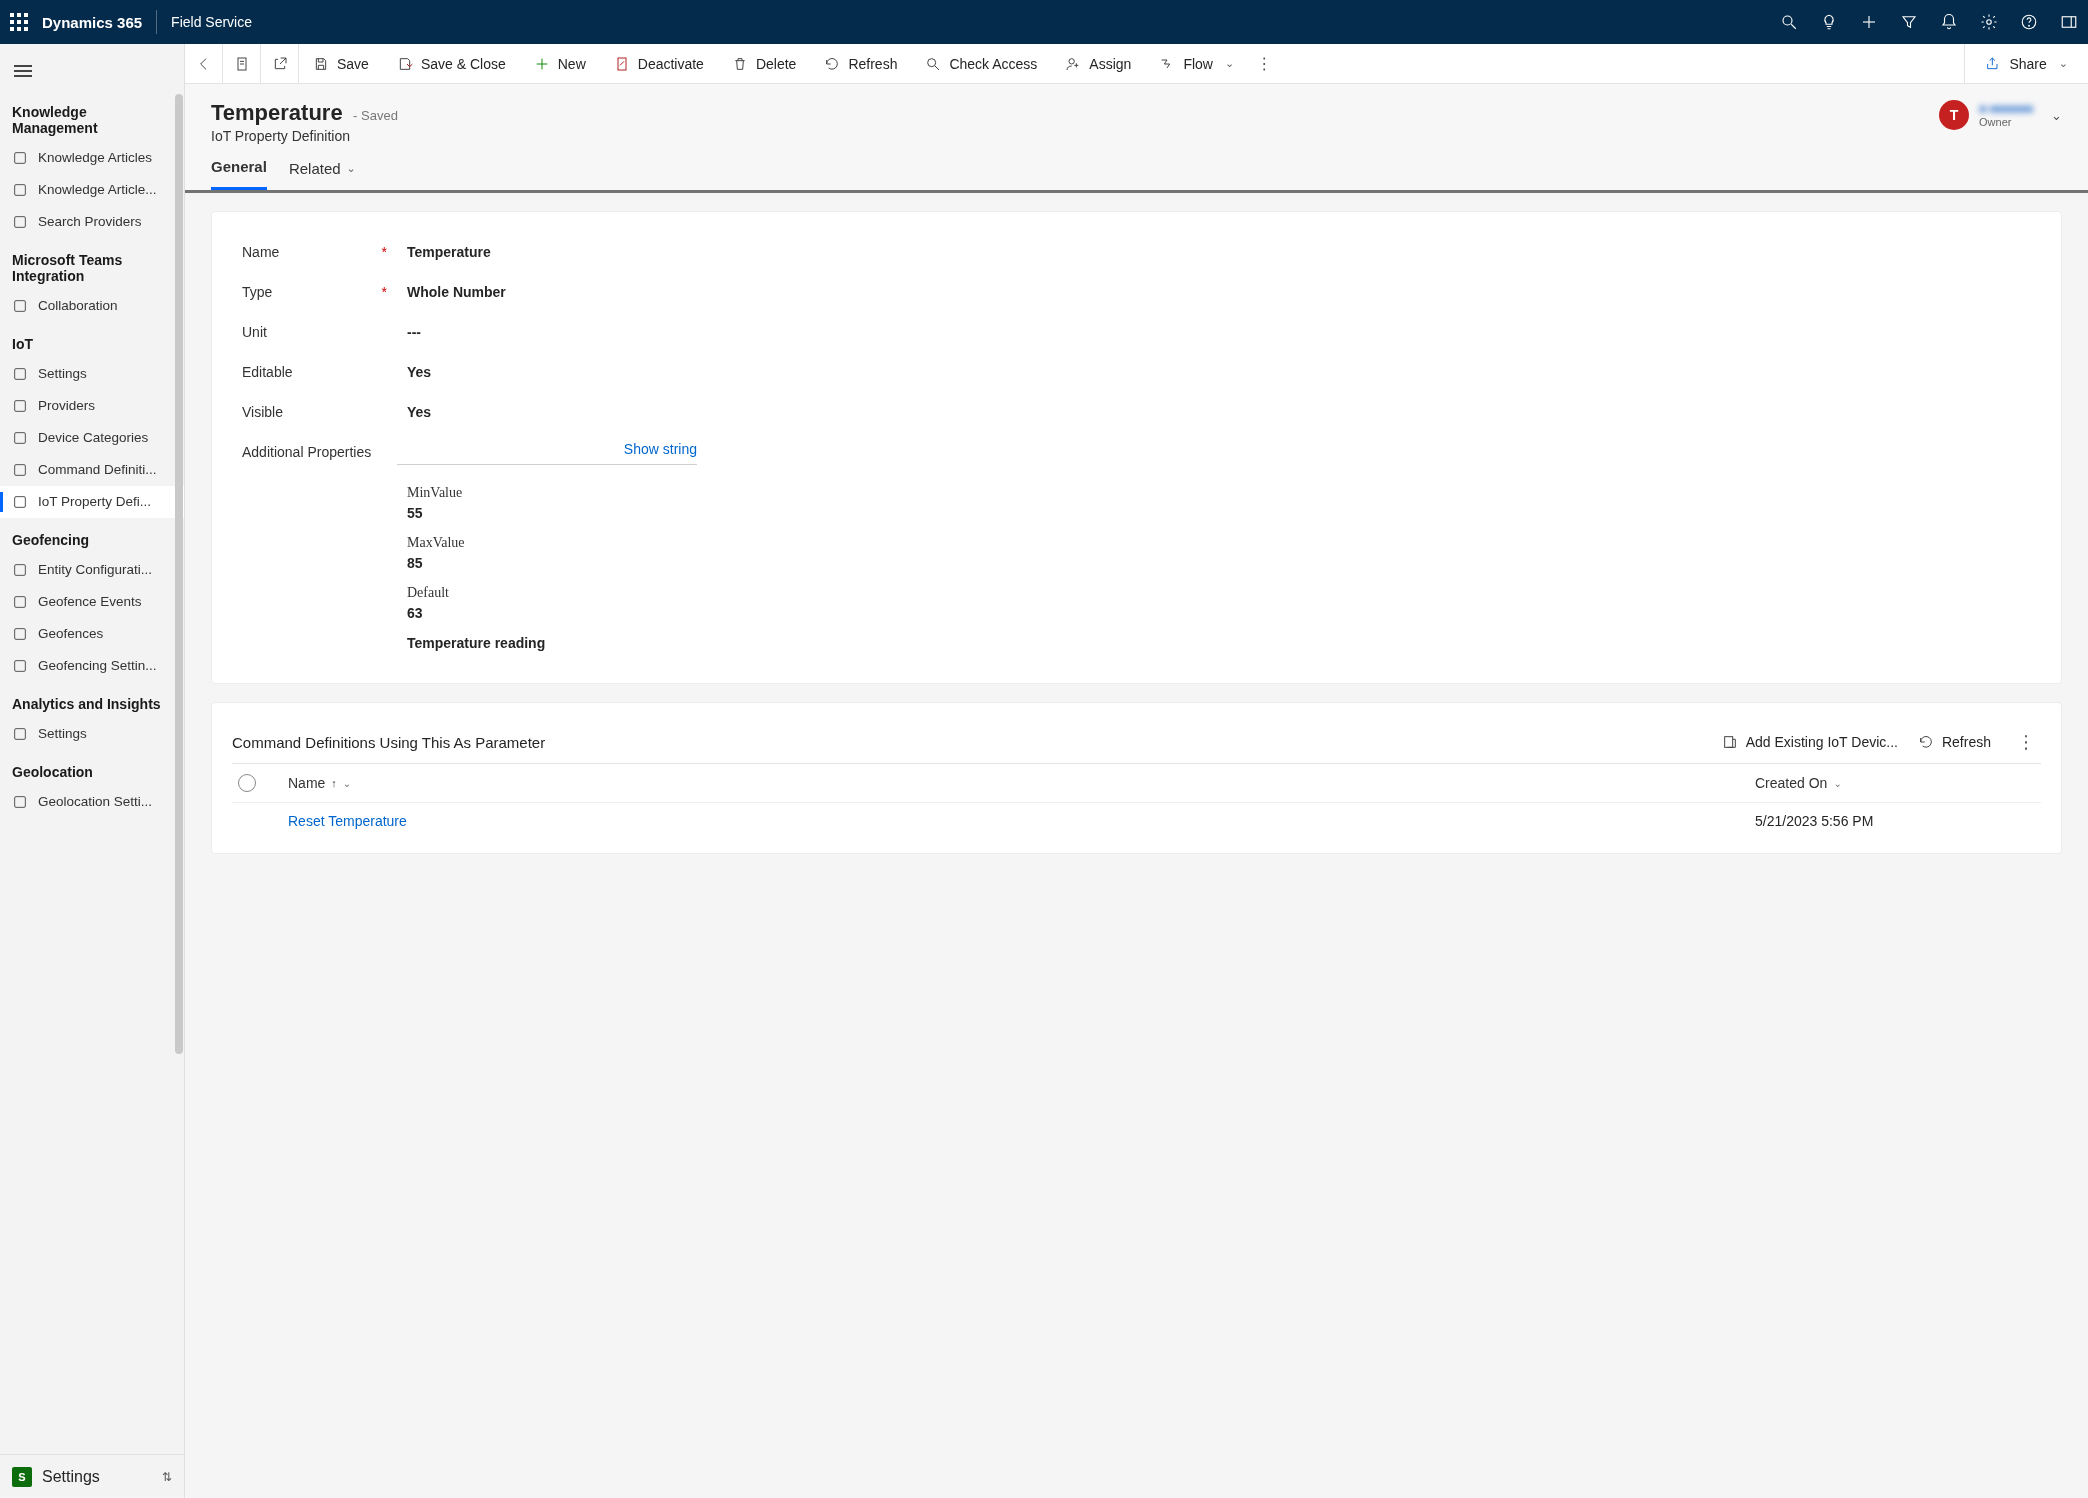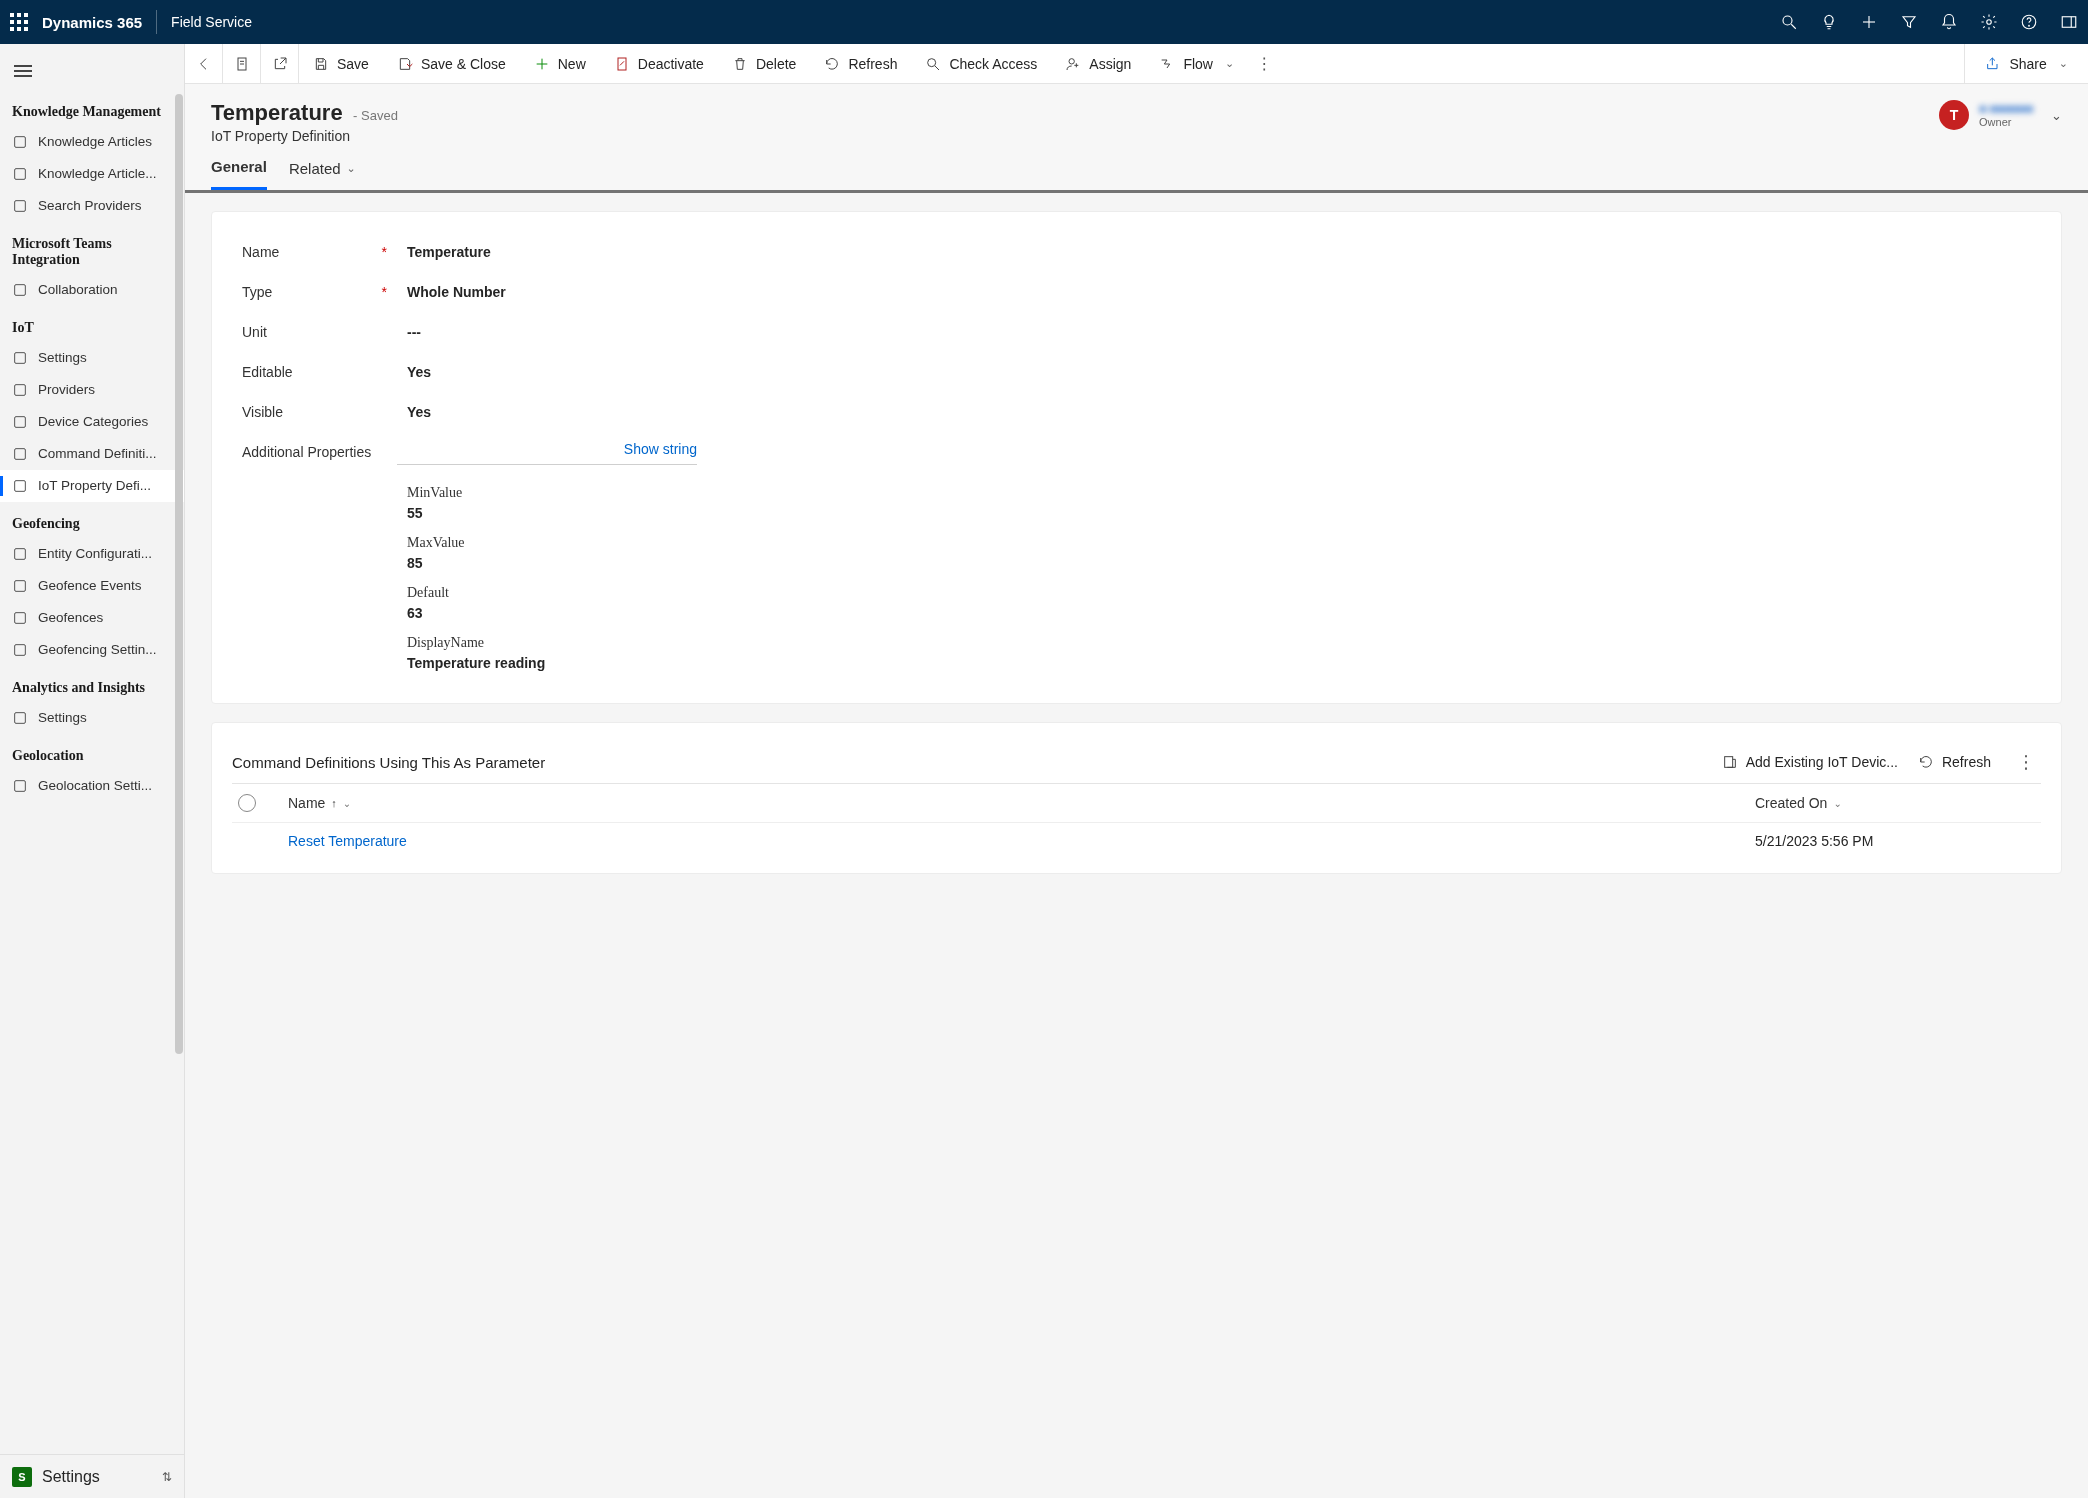--- a/index.html
+++ b/index.html
@@ -42,21 +42,20 @@
   .sidebar-top { padding-top: 8px; flex: 1 1 auto; overflow: hidden; }
   .ham { padding: 10px 14px; cursor: pointer; }
   .ham div { width: 18px; height: 2px; background: #444; margin: 3px 0; }
   .nav-scroller { height: calc(100% - 40px); overflow-y: hidden; position: relative; }
   .nav-scroller::-webkit-scrollbar { width: 8px; }
   .nav-section-title {
     padding: 14px 12px 6px 12px;
     font-size: 14px;
     font-weight: 600;
     color: #1a1a1a;
-    font-family: Liberation Serif, serif;
   }
   .nav-item {
     display: flex; align-items: flex-start; gap: 10px;
     padding: 8px 12px;
     font-size: 13.5px;
     color: #333;
     cursor: pointer;
     white-space: nowrap;
     overflow: hidden;
     text-overflow: ellipsis;
@@ -564,21 +563,20 @@
             </div>
             <div class="prop-item">
               <div class="prop-key">MaxValue</div>
               <div class="prop-val">85</div>
             </div>
             <div class="prop-item">
               <div class="prop-key">Default</div>
               <div class="prop-val">63</div>
             </div>
             <div class="prop-item">
-              <div class="prop-key">DisplayName</div>
               <div class="prop-val">Temperature reading</div>
             </div>
           </div>
       </div>
 
       <div class="card" style="padding:14px 20px">
         <div class="subgrid-header">
           <div class="subgrid-title">Command Definitions Using This As Parameter</div>
           <div class="subgrid-actions">
             <div class="actbtn">

